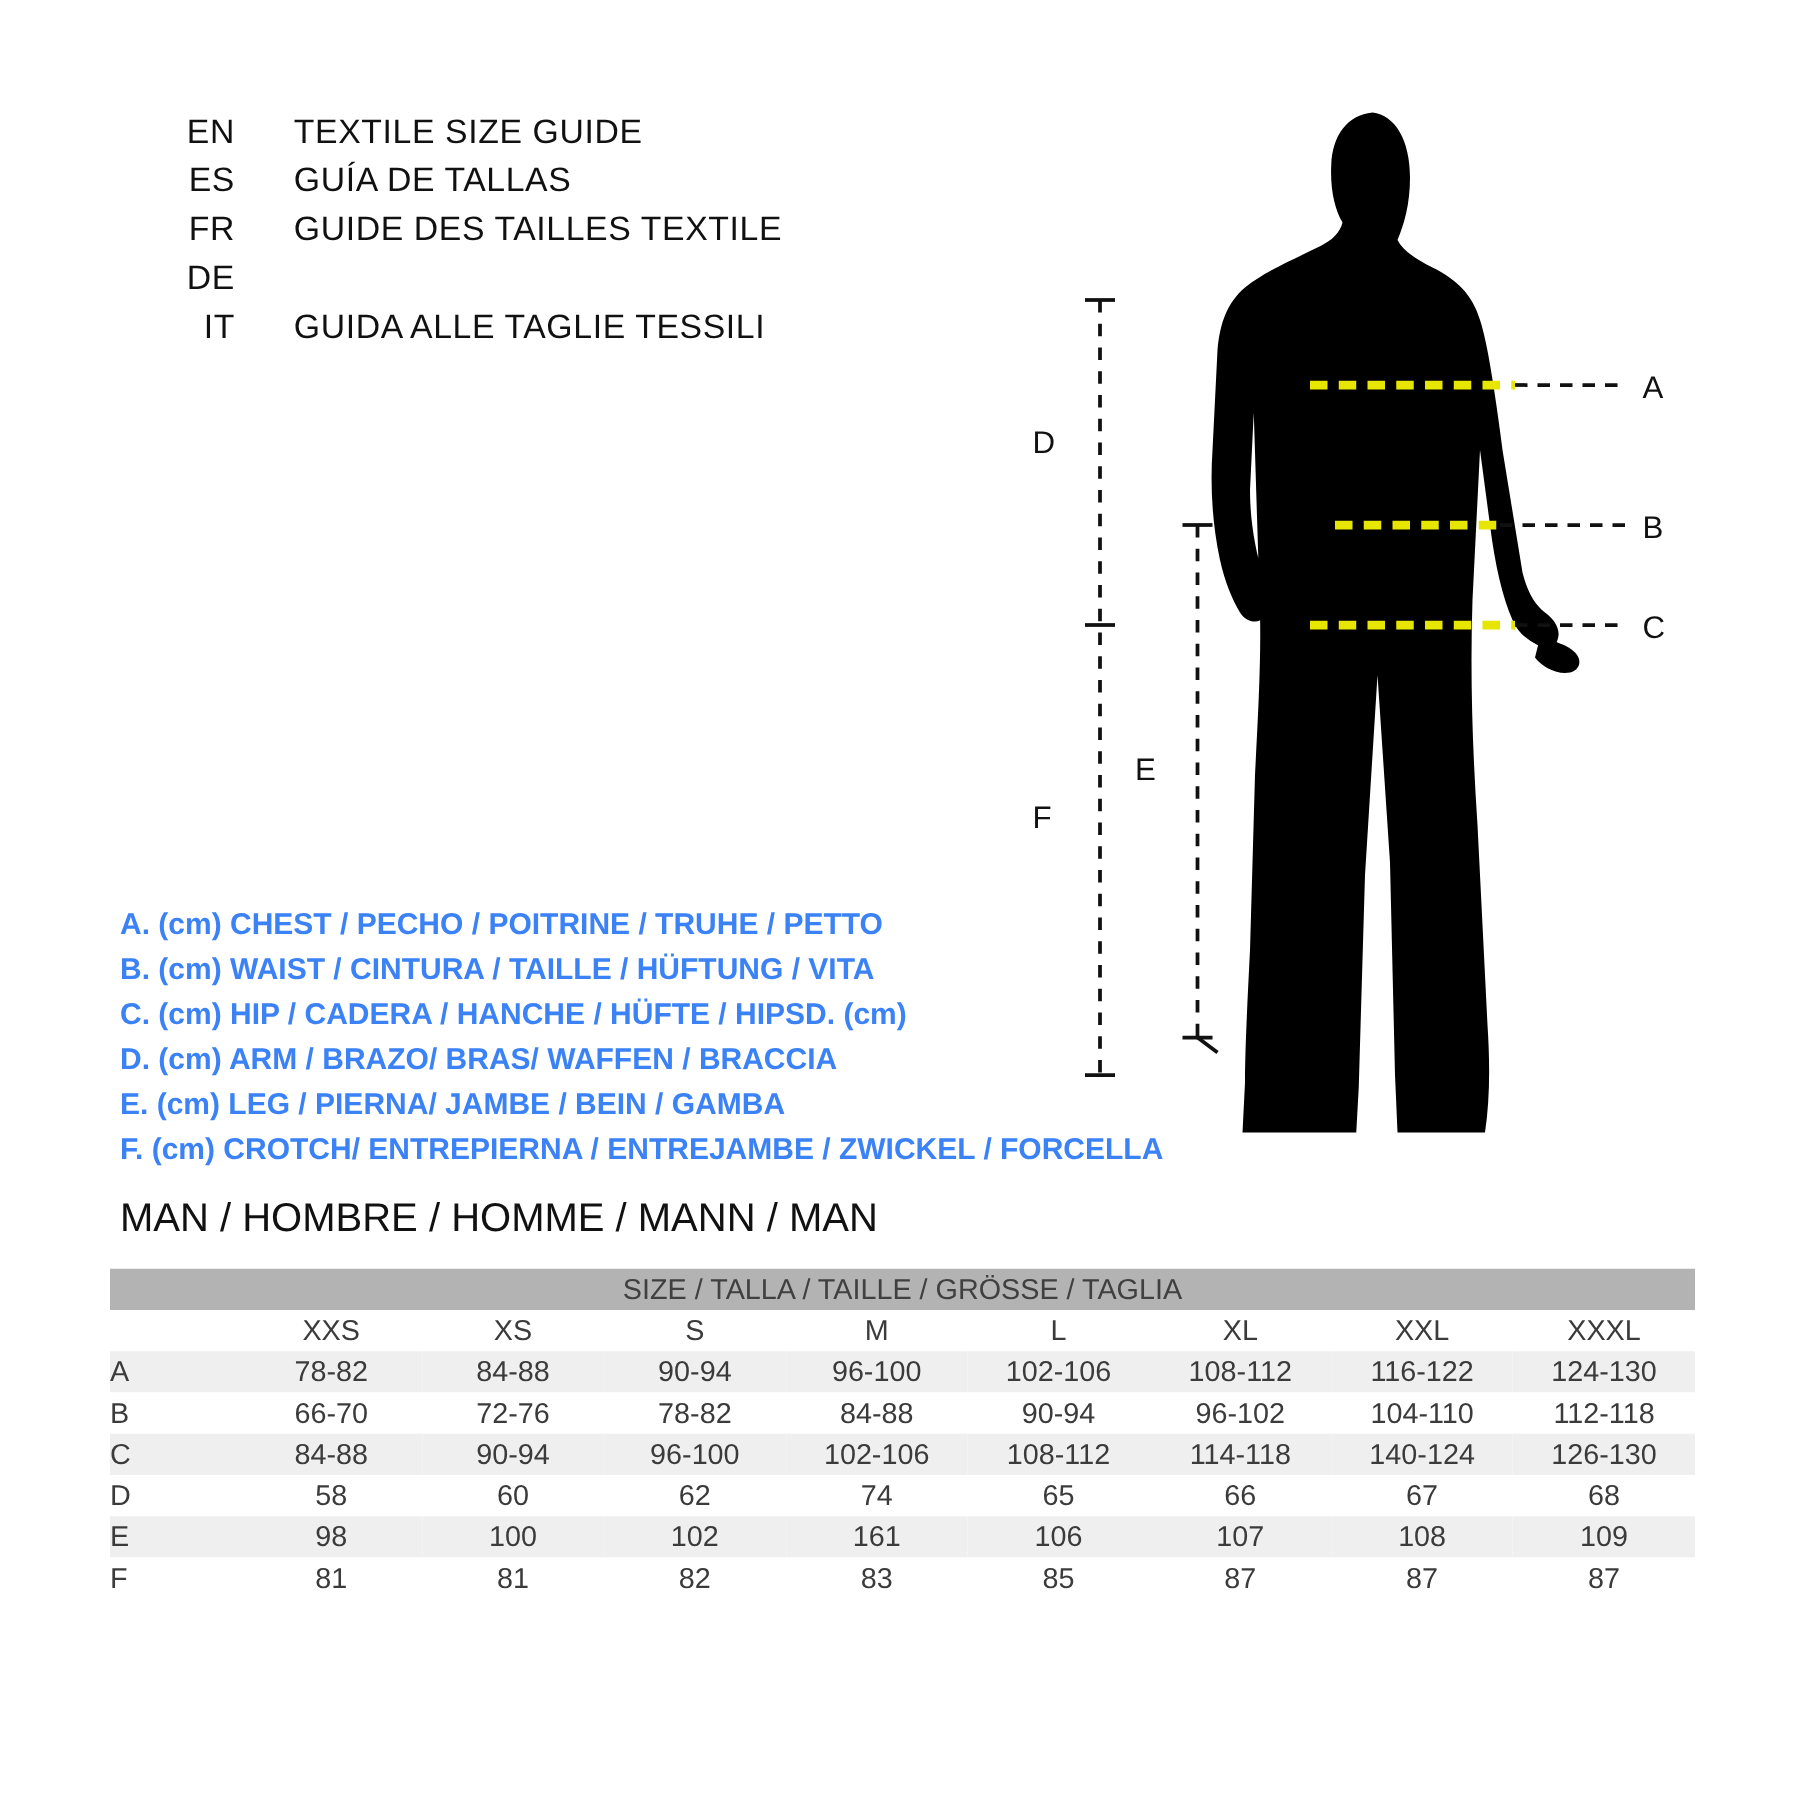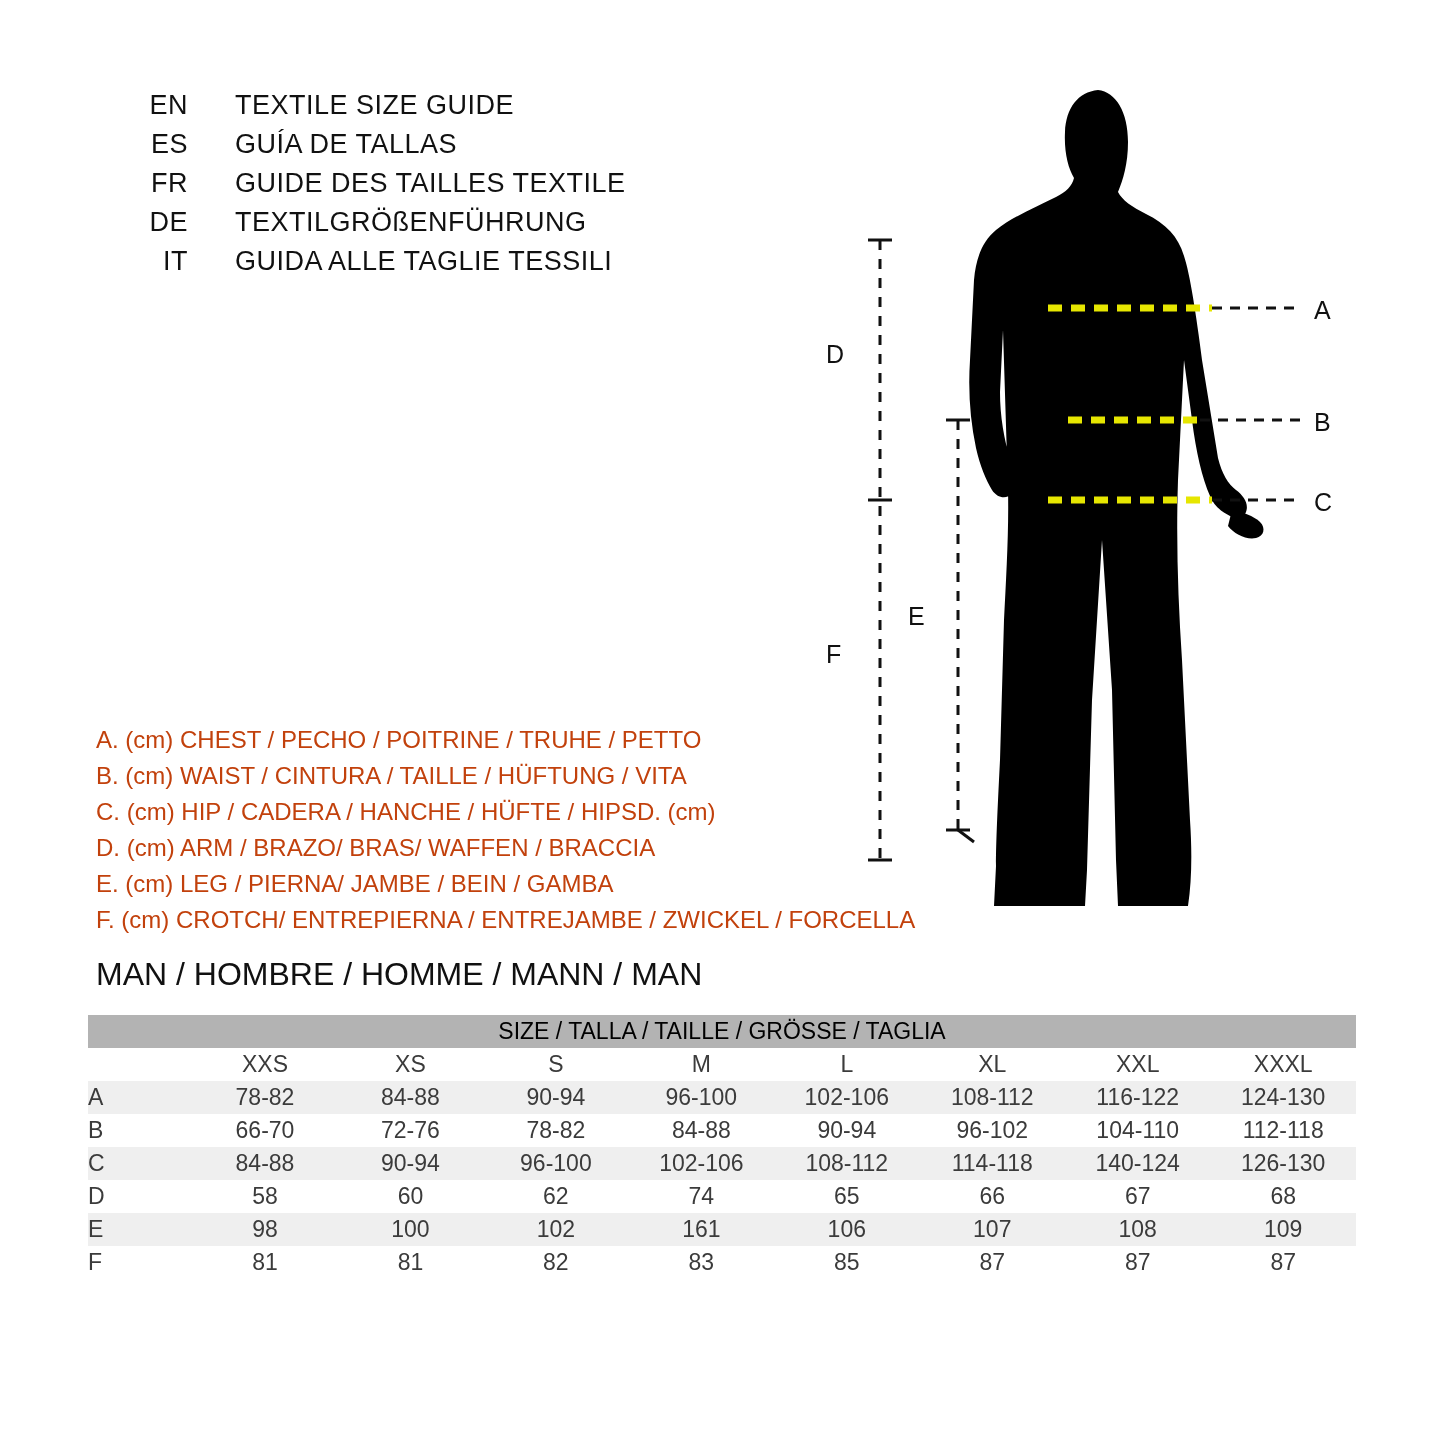--- a/index.html
+++ b/index.html
@@ -45,21 +45,22 @@
   
   .legend {
     position: absolute;
     left: 96px;
     top: 722px;
   }
   .legend-row {
     font-size: 24px;
     line-height: 36px;
     white-space: nowrap;
-    color: #c2410c;
+    color: #3b82f6;
+    font-weight: bold;
   }
   .legend-note {
     position: absolute;
     left: 96px;
     top: 956px;
     font-size: 32px;
     color: #111;
     white-space: nowrap;
   }
 
@@ -96,21 +97,21 @@
     color: #3b3b3b;
   }
   table.sizes td, table.sizes th {
     padding: 0;
     height: 33px;
     font-weight: normal;
     text-align: center;
   }
   .hdr-band td {
     background: #b3b3b3;
-    color: #000000;
+    color: #404040;
     text-align: left;
     padding-left: 12px;
     height: 36px;
     font-size: 23px;
   }
   .sizes-row td {
     background: #ffffff;
     height: 38px;
     font-size: 23px;
     color: #3b3b3b;
@@ -135,21 +136,20 @@
   <div class="title-row">
     <span class="title-lang">ES</span>
     <span class="title-text">GUÍA DE TALLAS</span>
   </div>
   <div class="title-row">
     <span class="title-lang">FR</span>
     <span class="title-text">GUIDE DES TAILLES TEXTILE</span>
   </div>
   <div class="title-row">
     <span class="title-lang">DE</span>
-    <span class="title-text">TEXTILGRÖßENFÜHRUNG</span>
   </div>
   <div class="title-row">
     <span class="title-lang">IT</span>
     <span class="title-text">GUIDA ALLE TAGLIE TESSILI</span>
   </div>
 </div>
 
 <div class="figure">
   <svg class="silhouette" width="560" height="890" viewBox="0 0 560 890">
 

